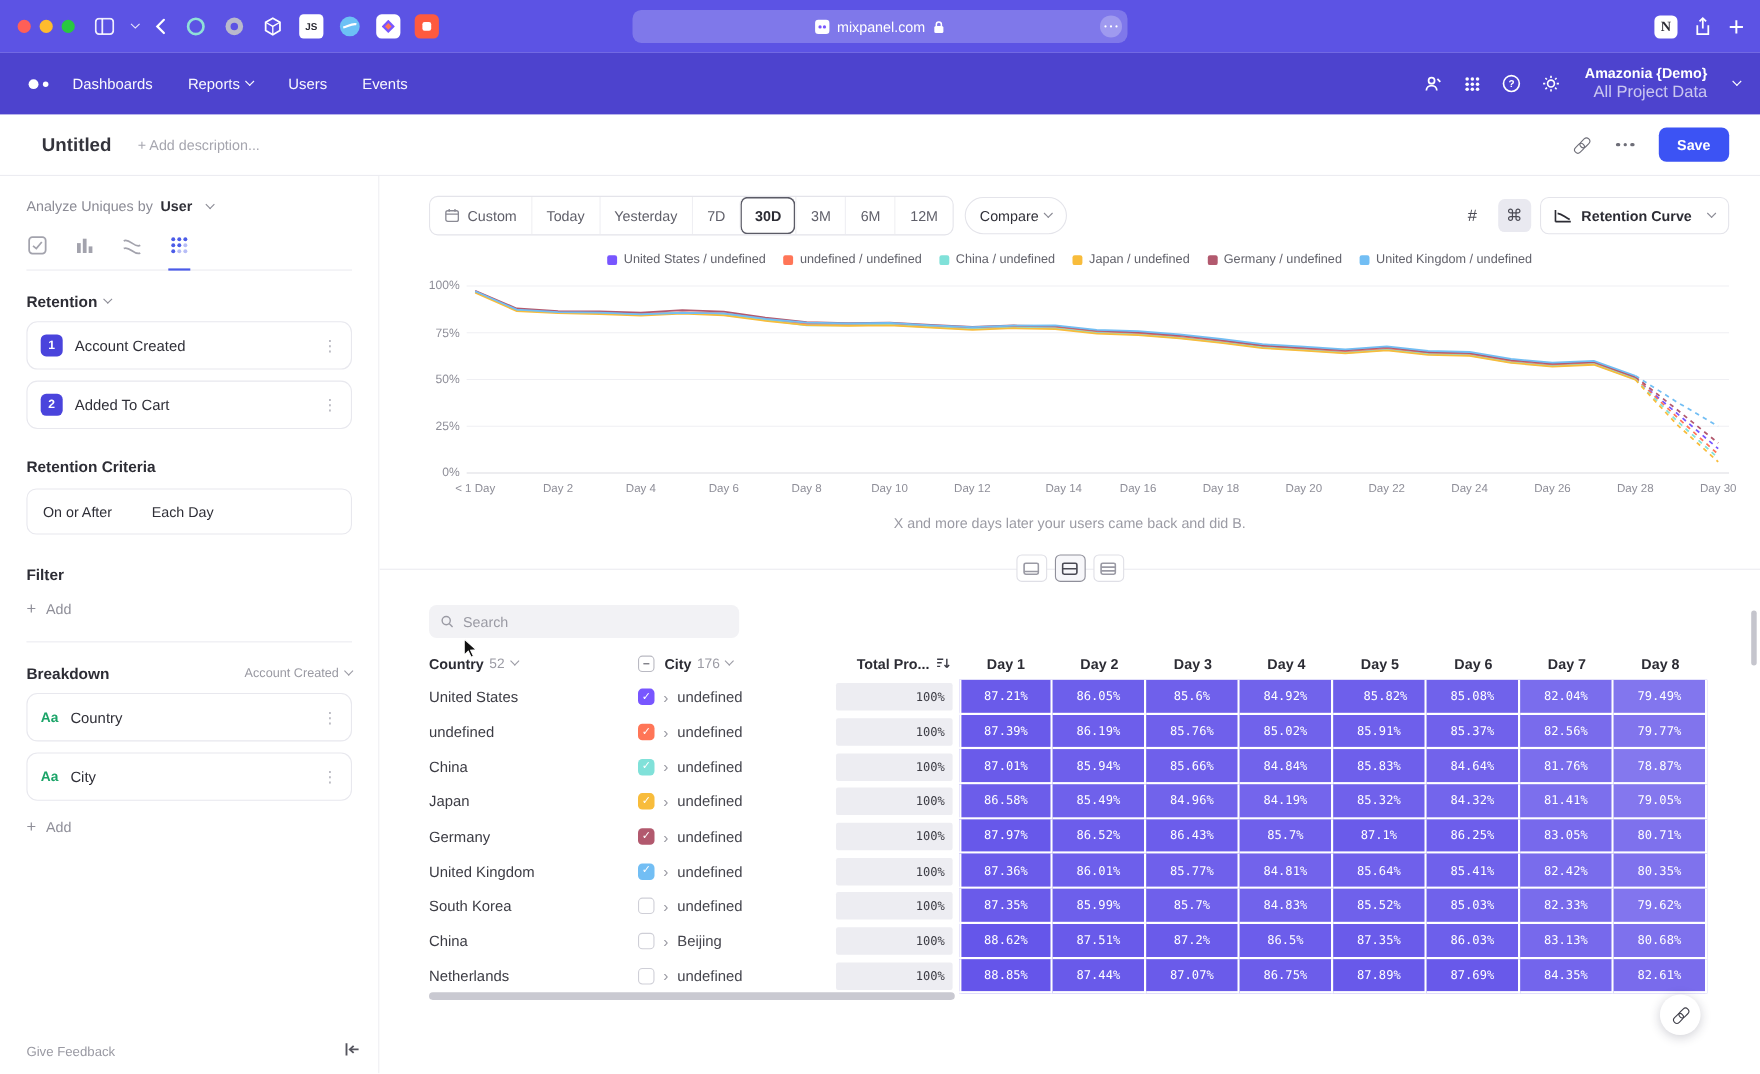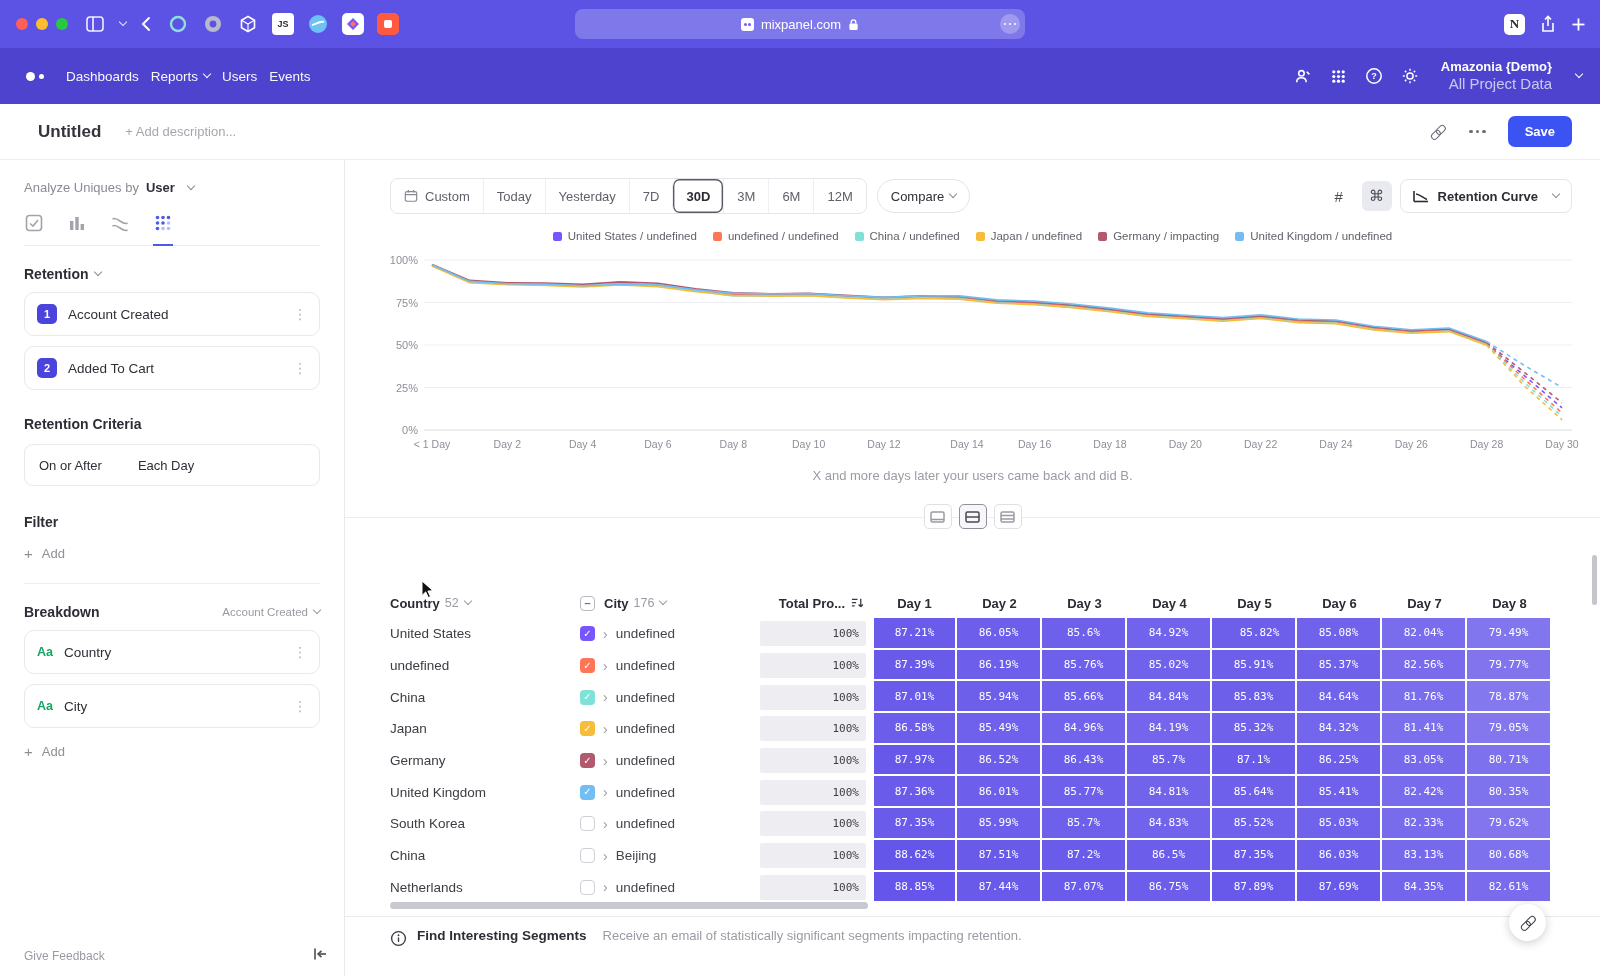--- a/index.html
+++ b/index.html
@@ -17,21 +17,21 @@
   .url-dots b{width:2.5px;height:2.5px;border-radius:50%;background:#fff}
   .favicon{width:13px;height:13px;border-radius:3px;background:#fff;display:flex;align-items:center;justify-content:center;gap:1.5px}
   .favicon b{width:3px;height:3px;border-radius:50%;background:#7856FF}
   .brright{position:absolute;right:14px;display:flex;align-items:center;gap:15px}
   .nbadge{width:21px;height:21px;border-radius:5px;background:#fff;color:#2b2b33;display:flex;align-items:center;justify-content:center;font-family:"Liberation Serif",serif;font-weight:700;font-size:13px}
 
   
   .nav{position:relative;height:56px;background:#4D43CE;display:flex;align-items:center;padding:0 24px}
   .logo{position:relative;width:26px;height:20px;margin-right:16px}
   .logo b{position:absolute;border-radius:50%;background:#fff}
-  .nav-items{display:flex;gap:12px;align-items:center}
+  .nav-items{display:flex;gap:32px;align-items:center}
   .nav-item{color:#fff;font-size:13.5px;font-weight:500;display:flex;align-items:center;opacity:.96;cursor:pointer}
   .chv{width:6px;height:6px;border-right:1.6px solid currentColor;border-bottom:1.6px solid currentColor;transform:rotate(45deg);display:inline-block;margin-left:6px;position:relative;top:-2px}
   .nav-search{position:absolute;left:50%;transform:translateX(-50%);top:11px;width:440px;height:34px;border-radius:8px;background:rgba(20,10,90,.28);border:1px solid rgba(255,255,255,.25);display:flex;align-items:center;justify-content:center;gap:9px;color:rgba(255,255,255,.9);font-size:13px;cursor:pointer}
   .shortcut{color:rgba(255,255,255,.55);font-size:12.5px}
   .nav-right{position:absolute;right:18px;display:flex;align-items:center;gap:18px}
   .proj{display:flex;flex-direction:column;align-items:flex-end;line-height:1.25;margin-left:4px}
   .proj-name{color:#fff;font-weight:700;font-size:13px}
   .proj-scope{color:rgba(255,255,255,.7);font-size:15px}
   .nav-ic{display:flex;align-items:center;justify-content:center;cursor:pointer}
 
@@ -487,21 +487,21 @@
           <div class="legend-item">
             <span class="legend-swatch" style="background: rgb(128, 225, 217);"></span>
             <span class="legend-label">China / undefined</span>
           </div>
           <div class="legend-item">
             <span class="legend-swatch" style="background: rgb(248, 188, 59);"></span>
             <span class="legend-label">Japan / undefined</span>
           </div>
           <div class="legend-item">
             <span class="legend-swatch" style="background: rgb(178, 89, 110);"></span>
-            <span class="legend-label">Germany / impacting</span>
+            <span class="legend-label">Germany / undefined</span>
           </div>
           <div class="legend-item">
             <span class="legend-swatch" style="background: rgb(114, 190, 244);"></span>
             <span class="legend-label">United Kingdom / undefined</span>
           </div>
         </div>
 
       <div class="chart-wrap">
         <div class="y-labels" id="ylabels">
             <span class="ylab" style="top: -2px;">100%</span>
@@ -567,20 +567,27 @@
           </span>
         <span class="toggle">
             <svg width="15" height="12" viewBox="0 0 15 12">
               <rect x="1" y="1" width="13" height="10" rx="1.5" fill="none" stroke="#9a9aa4" stroke-width="1.5"></rect>
               <line x1="1" y1="4.5" x2="14" y2="4.5" stroke="#9a9aa4" stroke-width="1.5"></line>
               <line x1="1" y1="8" x2="14" y2="8" stroke="#9a9aa4" stroke-width="1.5"></line>
             </svg>
           </span>
       </div>
 
+      <div class="search">
+        <svg width="14" height="14" viewBox="0 0 16 16">
+            <circle cx="7" cy="7" r="4.6" fill="none" stroke="#9b9ba4" stroke-width="1.6"></circle>
+            <line x1="10.6" y1="10.6" x2="14.2" y2="14.2" stroke="#9b9ba4" stroke-width="1.6"></line>
+          </svg>
+        <input placeholder="Search" style="">
+      </div>
 
       <div class="table" id="table">
           <div class="th">
             <span>Country</span>
             <span class="cnt">52</span>
             <span class="chv" style="color:#9b9ba4"></span>
           </div>
           <div class="th">
             <span class="cbx mixed">–</span>
             <span>City</span>
@@ -799,29 +806,20 @@
           <div class="td day" style="background: rgba(97, 81, 233, 0.933);">86.75%</div>
           <div class="td day" style="background: rgba(97, 81, 233, 0.957);">87.89%</div>
           <div class="td day" style="background: rgba(97, 81, 233, 0.953);">87.69%</div>
           <div class="td day" style="background: rgba(97, 81, 233, 0.886);">84.35%</div>
           <div class="td day" style="background: rgba(97, 81, 233, 0.85);">82.61%</div>
         </div>
 
       <div class="hscroll"></div>
       <div class="vscroll"></div>
 
-      <div class="footer">
-        <svg width="17" height="17" viewBox="0 0 18 18" style="margin-top:2px">
-            <circle cx="9" cy="9" r="7.3" fill="none" stroke="#3a3a44" stroke-width="1.4"></circle>
-            <circle cx="9" cy="5.6" r="1" fill="#3a3a44"></circle>
-            <rect x="8.3" y="7.8" width="1.4" height="5" rx=".7" fill="#3a3a44"></rect>
-          </svg>
-        <span class="f-title">Find Interesting Segments</span>
-        <span class="f-sub">Receive an email of statistically significant segments impacting retention.</span>
-      </div>
 
       <div class="fab">
           <span class="chain">
             <i></i>
             <i></i>
           </span>
         </div>
 
       <svg class="cursor" width="17" height="20" viewBox="0 0 17 20">
           <path d="M1 1l0 14.5 3.7-3.6 2.6 5.6 2.2-1-2.6-5.4 5.1-.4z" fill="#111" stroke="#fff" stroke-width="1"></path>

